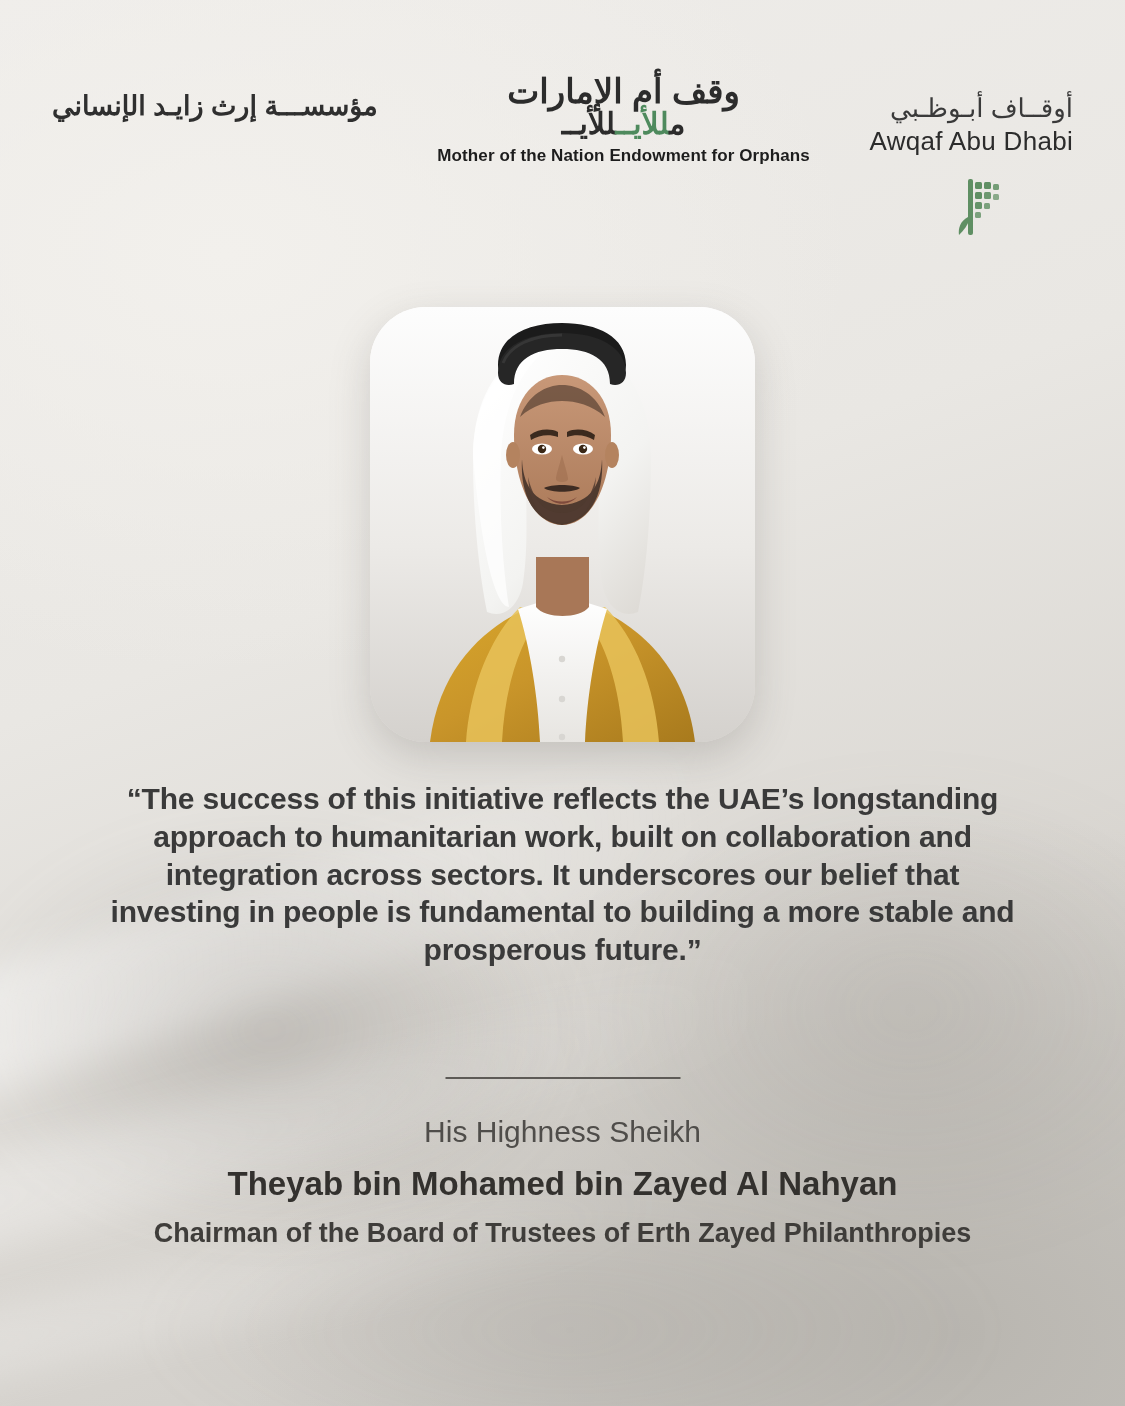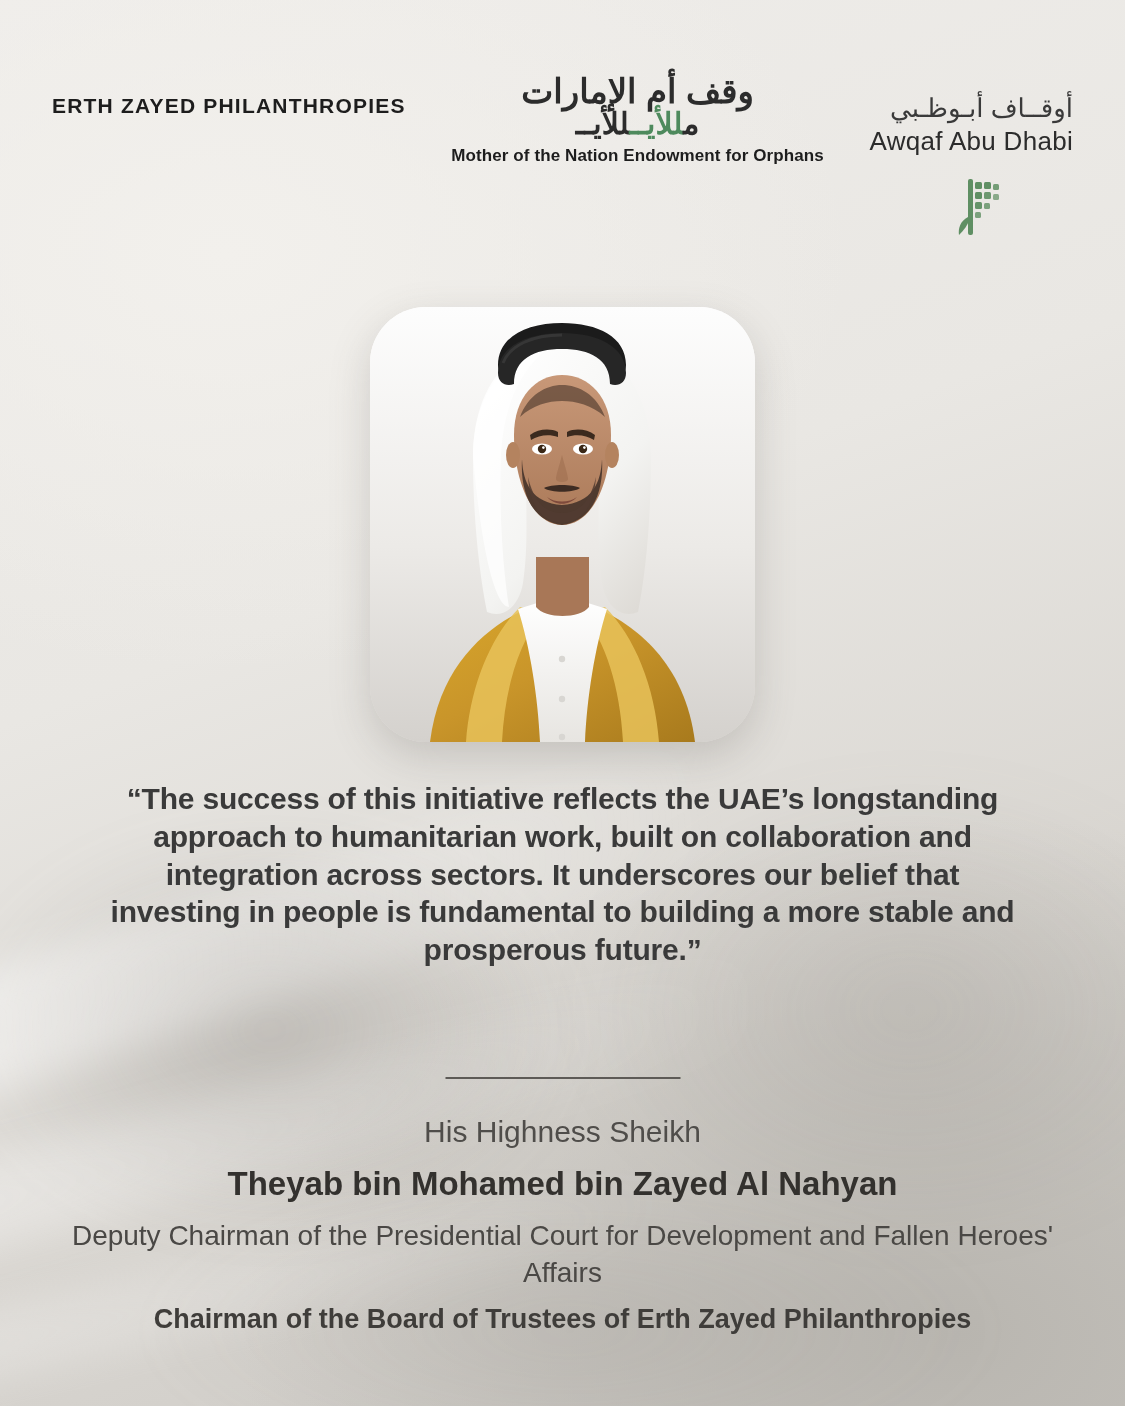--- a/index.html
+++ b/index.html
@@ -206,21 +206,21 @@
   <div class="shadowblob b1"></div>
   <div class="shadowblob b2"></div>
   <div class="shadowblob b3"></div>
   <div class="streak s1"></div>
   <div class="streak s2"></div>
   <div class="streak s3"></div>
 
   <div class="logo-bar">
 
     <div class="logo logo-erth">
-      <div class="en">ERTH ZAYED PHILANTHROPIES</div>
+      <div class="ar">مؤسســـة إرث زايـد الإنساني</div>
     </div>
 
     <div class="logo logo-motn">
       <div class="ar1">وقف أم الإمارات</div>
       <div class="ar2"><span>م</span><span class="green">للأيــ</span><span>للأيــ</span></div>
       <div class="en">Mother of the Nation Endowment for Orphans</div>
     </div>
 
     <div class="logo logo-awqaf">
       <div class="txt">
@@ -330,17 +330,16 @@
     </div>
   </div>
 
   <div class="quote">“The success of this initiative reflects the UAE’s longstanding approach to humanitarian work, built on collaboration and integration across sectors. It underscores our belief that investing in people is fundamental to building a more stable and prosperous future.”</div>
 
   <div class="divider"></div>
 
   <div class="attrib">
     <div class="title-line">His Highness Sheikh</div>
     <div class="name-line">Theyab bin Mohamed bin Zayed Al Nahyan</div>
-    <div class="role-1">Deputy Chairman of the Presidential Court for Development and Fallen Heroes' Affairs</div>
     <div class="role-2">Chairman of the Board of Trustees of Erth Zayed Philanthropies</div>
   </div>
 
 </div>
 
 </body></html>

